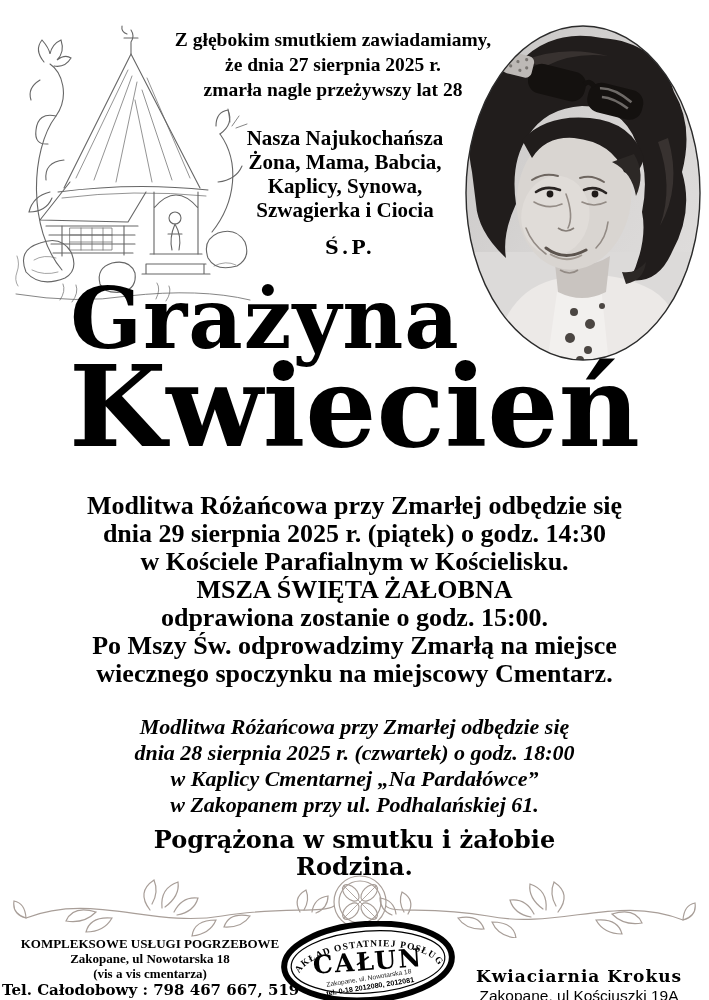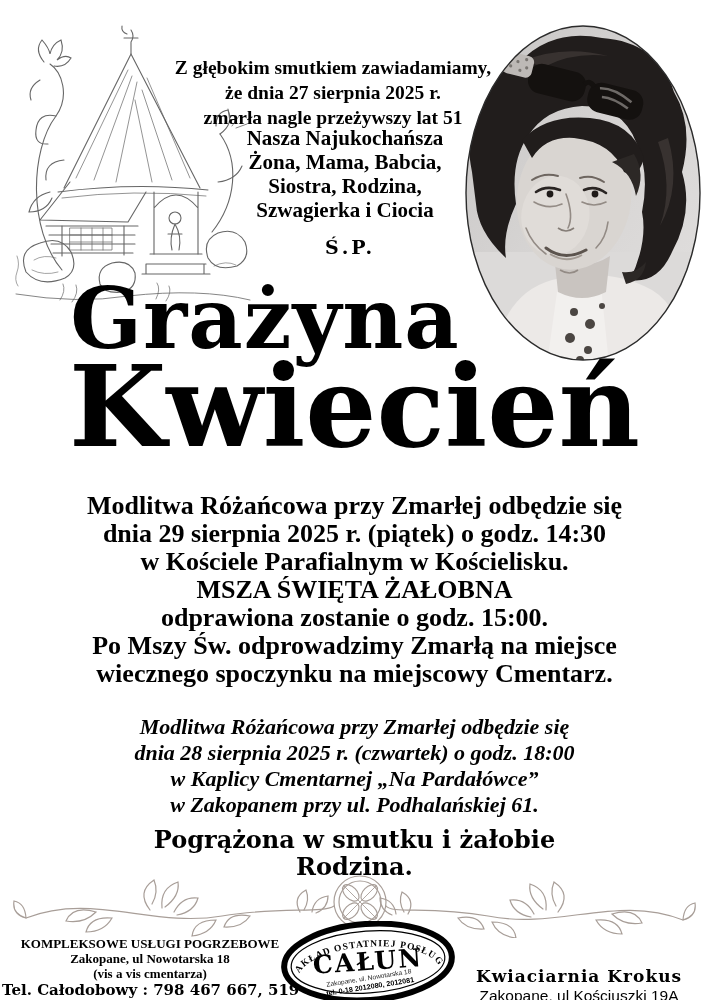--- a/index.html
+++ b/index.html
@@ -1,21 +1,21 @@
 <!DOCTYPE html>
 <html><head>
 <meta charset="utf-8">
 <style>
   html,body{margin:0;padding:0;background:#888;}
   .page{position:relative;width:709px;height:1000px;background:#ffffff;overflow:hidden;
         font-family:"Liberation Serif",serif;color:#000;}
   .abs{position:absolute;}
   .center{text-align:center;}
 
-  .intro{left:168px;top:27px;width:330px;font-size:19.5px;line-height:25px;font-weight:bold;margin-top:28px;}
+  .intro{left:168px;top:27px;width:330px;font-size:19.5px;line-height:25px;font-weight:bold;}
   .relations{left:233px;top:126px;width:224px;font-size:21px;line-height:24px;font-weight:bold;}
   .sp{left:250px;top:236px;width:200px;font-size:19px;font-weight:bold;letter-spacing:3px;
       font-family:"DejaVu Serif",serif;}
   .firstname{left:15px;top:264px;width:500px;font-family:"DejaVu Serif",serif;font-weight:bold;
       font-size:84px;line-height:96px;letter-spacing:1px;white-space:nowrap;margin-top:7px;}
   .lastname{left:0;top:350px;width:709px;font-family:"DejaVu Serif",serif;font-weight:bold;
       font-size:112px;line-height:114px;white-space:nowrap;}
   .mainblock{left:0;top:492px;width:709px;font-size:26px;line-height:28px;font-weight:bold;}
   .italblock{left:0;top:714px;width:709px;font-size:22px;line-height:26px;font-weight:bold;font-style:italic;}
   .mourning{left:0;top:826px;width:709px;font-size:24px;line-height:27px;font-weight:bold;
@@ -171,27 +171,27 @@
       <path d="M84,226 q18,14 40,2" stroke="#5c544e" stroke-width="3" fill="none" stroke-linecap="round"></path>
       <path d="M88,232 q16,10 32,1" stroke="#a39b94" stroke-width="2" fill="none"></path>
       <path d="M98,248 q10,6 18,0" stroke="#938b85" stroke-width="1.6" fill="none"></path>
     </g>
     <ellipse cx="121" cy="171" rx="117" ry="167" fill="none" stroke="#2b2b2b" stroke-width="1.4"></ellipse>
   </svg>
 
   <div class="abs intro center">
     <div>Z głębokim smutkiem zawiadamiamy,</div>
     <div>że dnia 27 sierpnia 2025 r.</div>
-    <div>zmarła nagle przeżywszy lat 51</div>
+    <div>zmarła nagle przeżywszy lat 28</div>
   </div>
 
   <div class="abs relations center">
     <div>Nasza Najukochańsza</div>
     <div>Żona, Mama, Babcia,</div>
-    <div>Siostra, Rodzina,</div>
+    <div>Kaplicy, Synowa,</div>
     <div>Szwagierka i Ciocia</div>
   </div>
 
   <div class="abs sp center">Ś.P.</div>
 
   <div class="abs firstname center">Grażyna</div>
   <div class="abs lastname center">Kwiecień</div>
 
   <div class="abs mainblock center">
     <div>Modlitwa Różańcowa przy Zmarłej odbędzie się</div>

